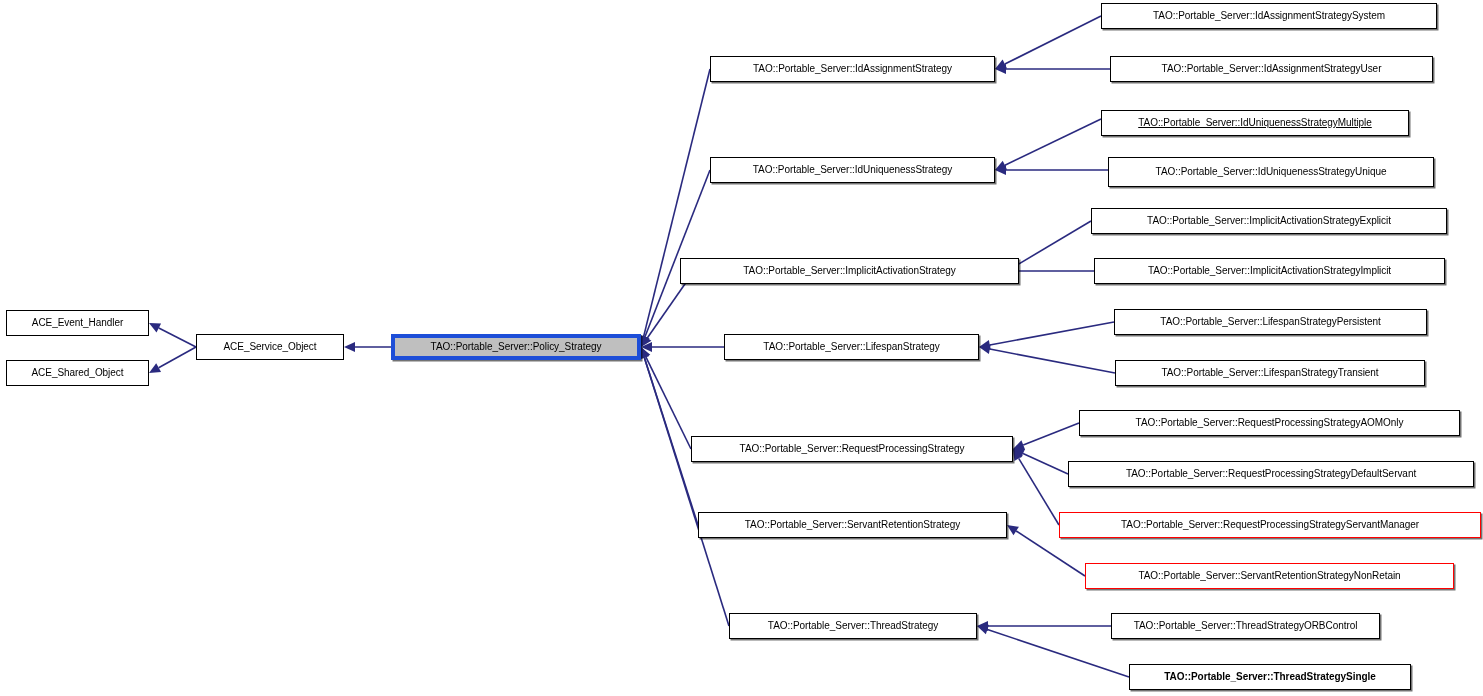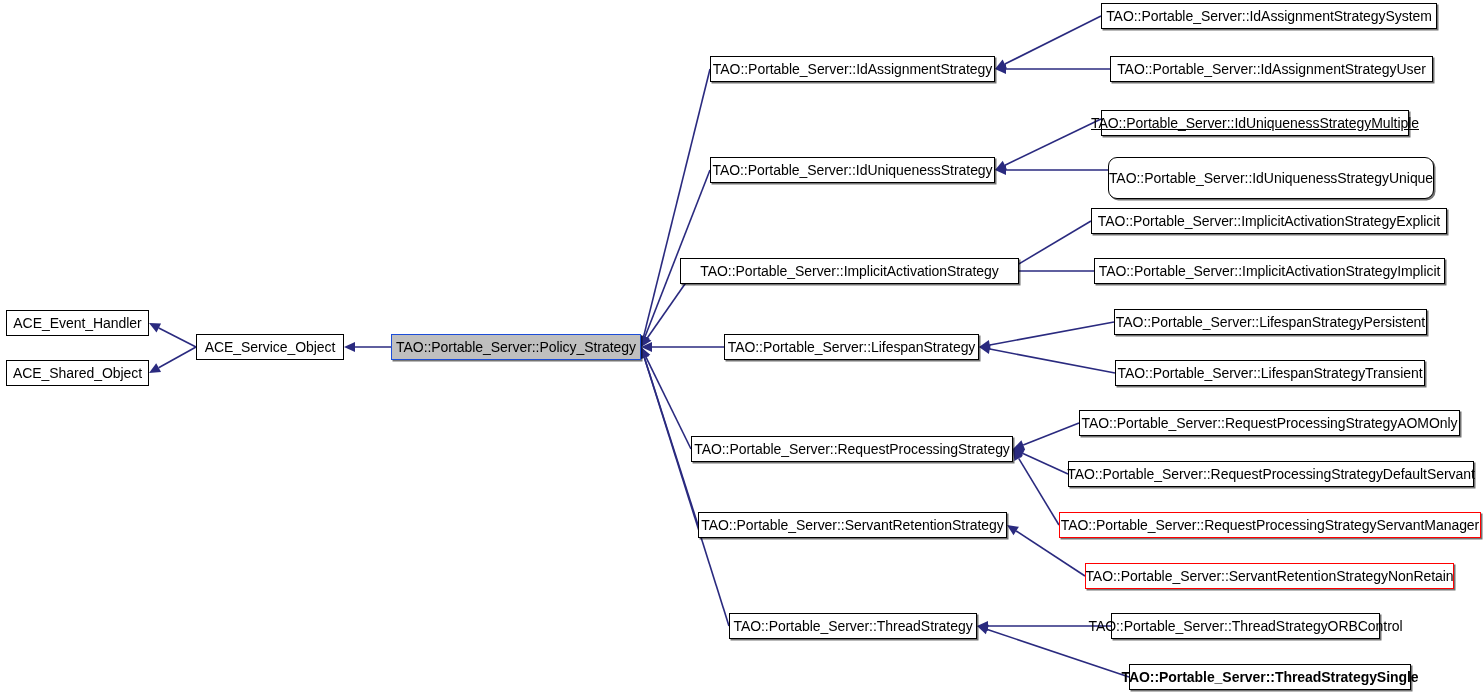--- a/index.html
+++ b/index.html
@@ -25,33 +25,33 @@
   }
   .node {
     position: absolute;
     box-sizing: border-box;
     background: #ffffff;
     border: 1px solid #000000;
     display: flex;
     align-items: center;
     justify-content: center;
     white-space: nowrap;
-    font-size: 14px;
+    font-size: 10px;
     color: #000000;
     letter-spacing: -0.05px;
     cursor: pointer;
   }
   .node .node-label {
     display: block;
     line-height: 1;
     padding: 0 6px;
   }
   .node.highlight {
     background: #bfbfbf;
-    border: 1px solid #1d4ed8;
+    border: 4px solid #1d4ed8;
     box-shadow: 1.5px 1.5px 0 0 rgba(0,0,0,0.55);
   }
   .node.shadowed {
     box-shadow: 1.5px 1.5px 0 0 rgba(0,0,0,0.55);
   }
   .node.redborder {
     border: 1px solid #ff0000;
   }
 </style>
 </head>
@@ -192,21 +192,21 @@
       </div>
       <div class="node shadowed" style="left: 1101px; top: 3px; width: 336px; height: 26px;">
         <span class="node-label">TAO::Portable_Server::IdAssignmentStrategySystem</span>
       </div>
       <div class="node shadowed" style="left: 1110px; top: 56px; width: 323px; height: 26px;">
         <span class="node-label">TAO::Portable_Server::IdAssignmentStrategyUser</span>
       </div>
       <div class="node shadowed" style="left: 1101px; top: 110px; width: 308px; height: 26px; text-decoration: underline;">
         <span class="node-label">TAO::Portable_Server::IdUniquenessStrategyMultiple</span>
       </div>
-      <div class="node shadowed" style="left: 1108px; top: 157px; width: 326px; height: 42px; border-radius: 9px;">
+      <div class="node shadowed" style="left: 1108px; top: 157px; width: 326px; height: 30px;">
         <span class="node-label">TAO::Portable_Server::IdUniquenessStrategyUnique</span>
       </div>
       <div class="node shadowed" style="left: 1091px; top: 208px; width: 356px; height: 26px;">
         <span class="node-label">TAO::Portable_Server::ImplicitActivationStrategyExplicit</span>
       </div>
       <div class="node shadowed" style="left: 1094px; top: 258px; width: 351px; height: 26px;">
         <span class="node-label">TAO::Portable_Server::ImplicitActivationStrategyImplicit</span>
       </div>
       <div class="node shadowed" style="left: 1114px; top: 309px; width: 313px; height: 26px;">
         <span class="node-label">TAO::Portable_Server::LifespanStrategyPersistent</span>

